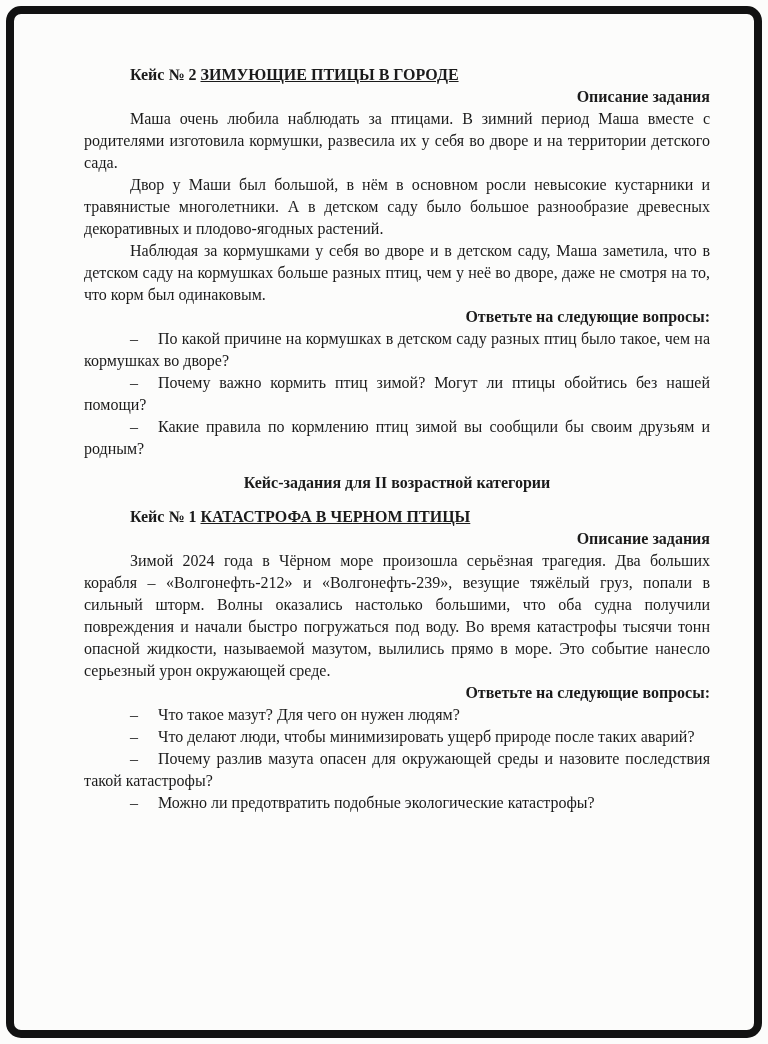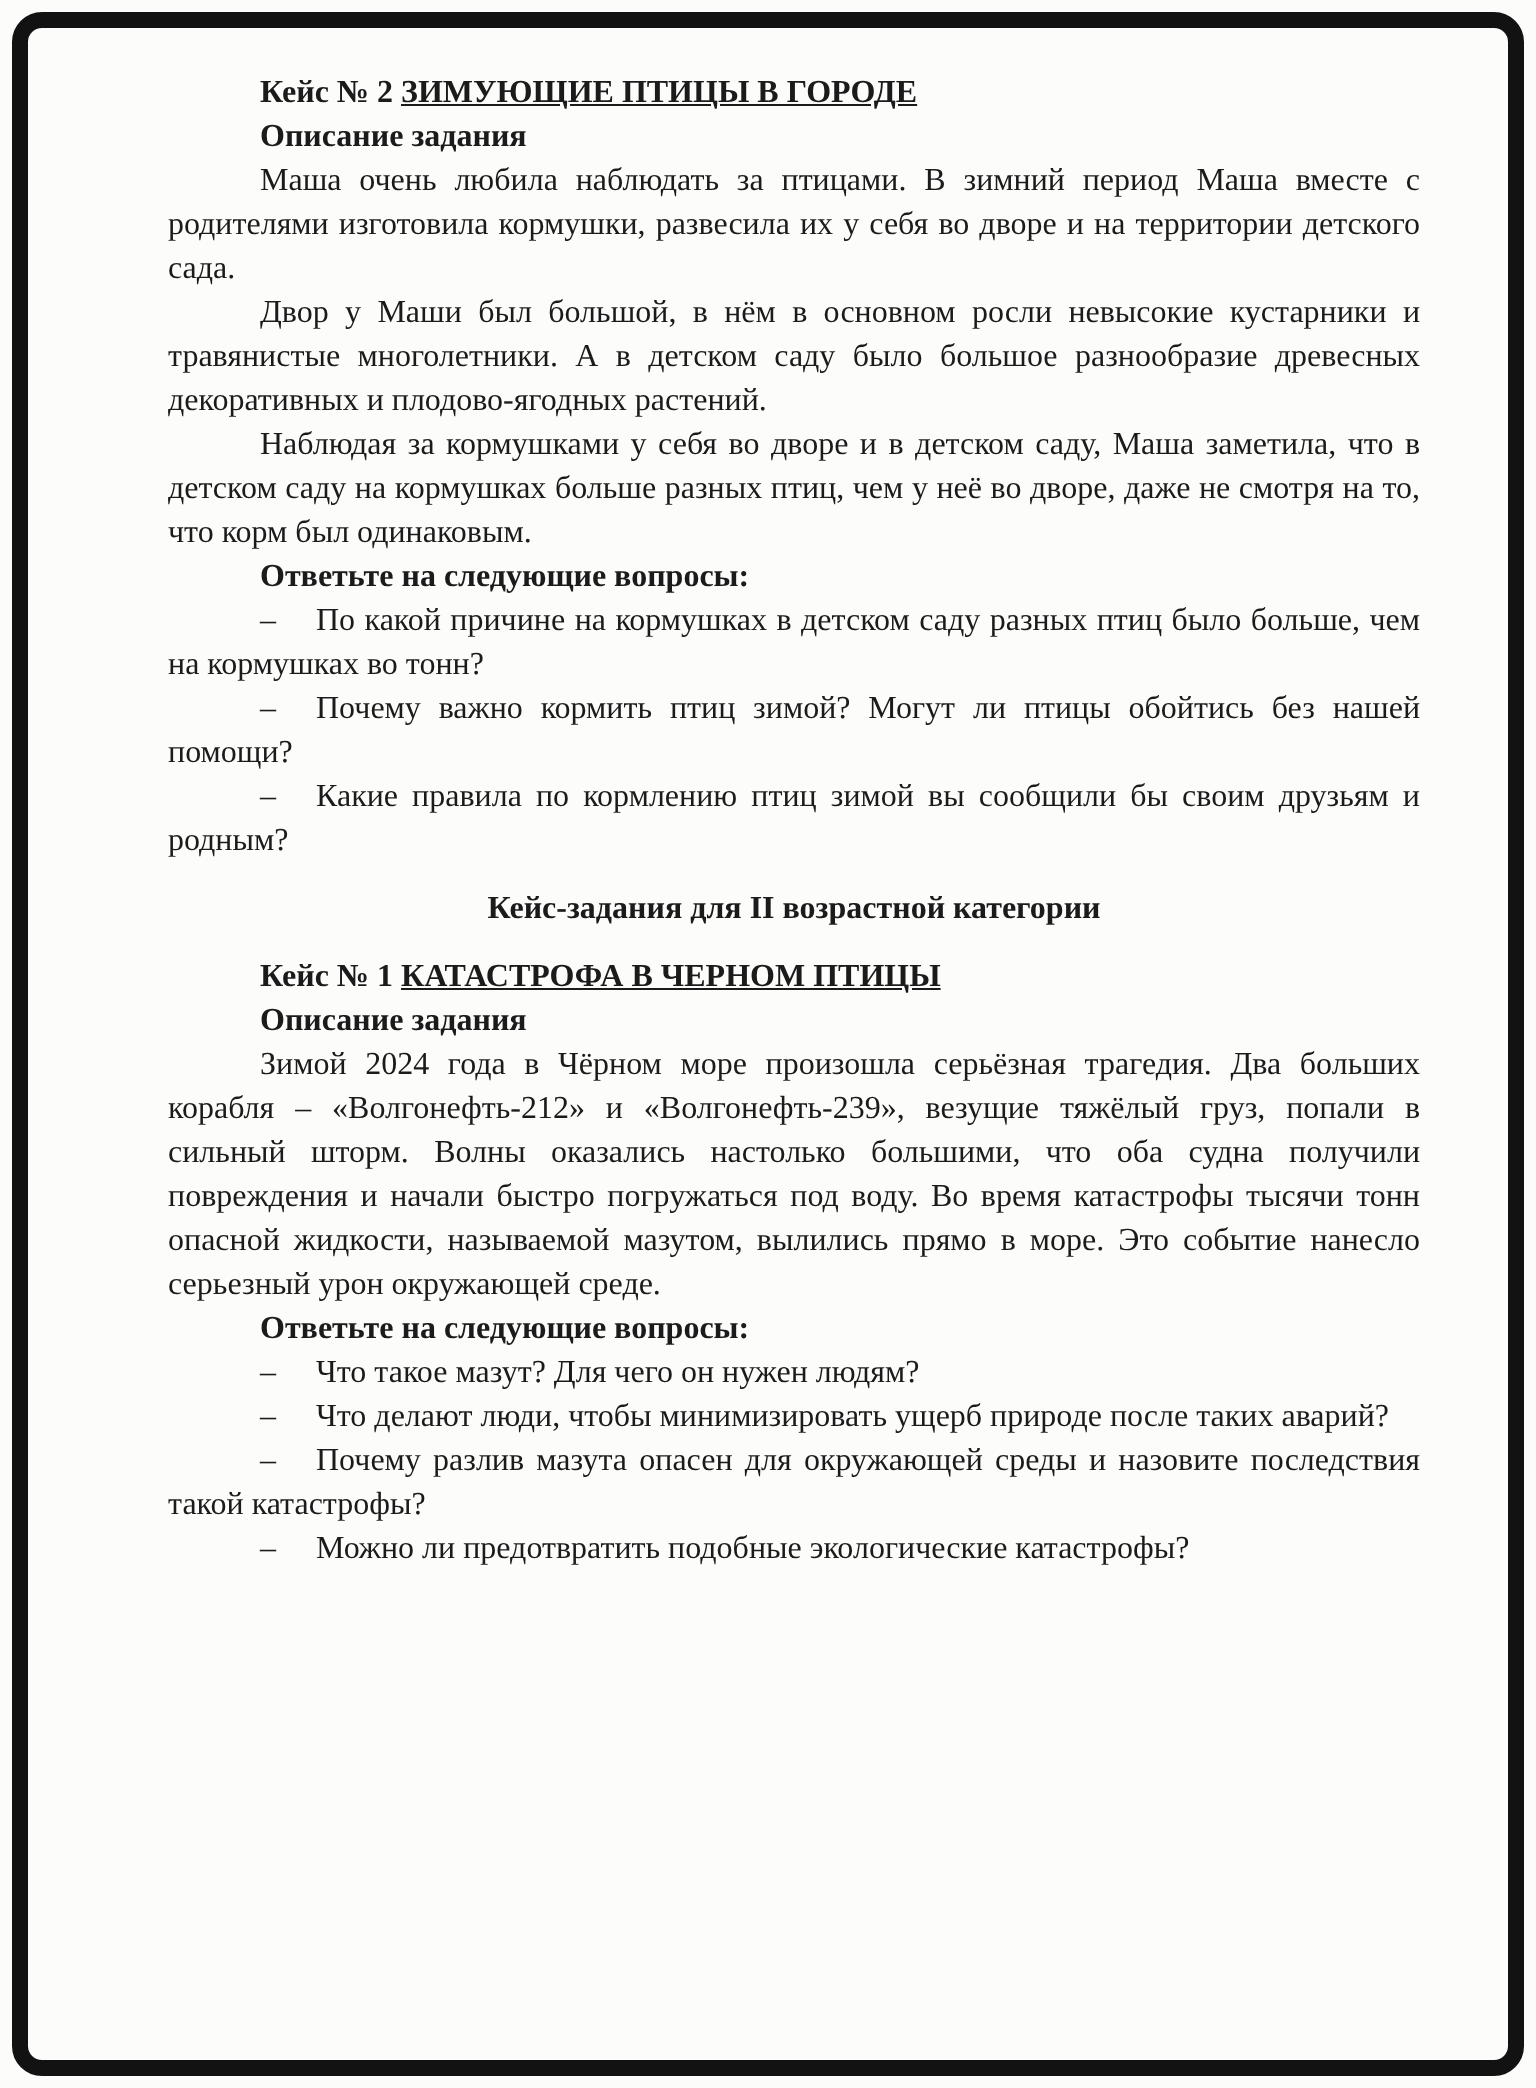--- a/index.html
+++ b/index.html
@@ -19,40 +19,40 @@
   }
   .scan-frame {
     position: absolute;
     inset: 6px;
     border: 8px solid #121212;
     border-radius: 15px;
     pointer-events: none;
   }
   .content {
     position: absolute;
-    top: 36px;
+    top: 64px;
     left: 84px;
     width: 626px;
     font-size: 16px;
     line-height: 22px;
     text-align: justify;
   }
   p { margin: 0; }
   .indent { text-indent: 46px; }
   .bold { font-weight: bold; }
   .underlined { text-decoration: underline; }
   .case-title {
     font-weight: bold;
     text-indent: 46px;
     text-align: left;
     white-space: nowrap;
   }
   .heading {
     font-weight: bold;
-    text-align: left;
+    text-align: right;
   }
   .questions-heading { }
   .q-dash { margin-right: 20px; }
   .section-heading {
     font-weight: bold;
     text-align: center;
     text-indent: 0;
     margin-top: 12px;
     margin-bottom: 12px;
   }
@@ -69,21 +69,21 @@
       <p class="case-title"><span class="bold">Кейс № 2</span> <span class="bold underlined">ЗИМУЮЩИЕ ПТИЦЫ В ГОРОДЕ</span></p>
 
       <p class="heading indent">Описание задания</p>
 
       <p class="indent">Маша очень любила наблюдать за птицами. В зимний период Маша вместе с родителями изготовила кормушки, развесила их у себя во дворе и на территории детского сада.</p>
       <p class="indent">Двор у Маши был большой, в нём в основном росли невысокие кустарники и травянистые многолетники. А в детском саду было большое разнообразие древесных декоративных и плодово-ягодных растений.</p>
       <p class="indent">Наблюдая за кормушками у себя во дворе и в детском саду, Маша заметила, что в детском саду на кормушках больше разных птиц, чем у неё во дворе, даже не смотря на то, что корм был одинаковым.</p>
 
       <p class="heading indent questions-heading">Ответьте на следующие вопросы:</p>
 
-      <p class="indent"><span class="q-dash">–</span><span>По какой причине на кормушках в детском саду разных птиц было больше, чем на кормушках во тонн?</span></p>
+      <p class="indent"><span class="q-dash">–</span><span>По какой причине на кормушках в детском саду разных птиц было такое, чем на кормушках во дворе?</span></p>
       <p class="indent"><span class="q-dash">–</span><span>Почему важно кормить птиц зимой? Могут ли птицы обойтись без нашей помощи?</span></p>
       <p class="indent"><span class="q-dash">–</span><span>Какие правила по кормлению птиц зимой вы сообщили бы своим друзьям и родным?</span></p>
     </section>
 
     <p class="section-heading">Кейс-задания для II возрастной категории</p>
 
     <section>
       <p class="case-title"><span class="bold">Кейс № 1</span> <span class="bold underlined">КАТАСТРОФА В ЧЕРНОМ ПТИЦЫ</span></p>
 
       <p class="heading indent">Описание задания</p>

